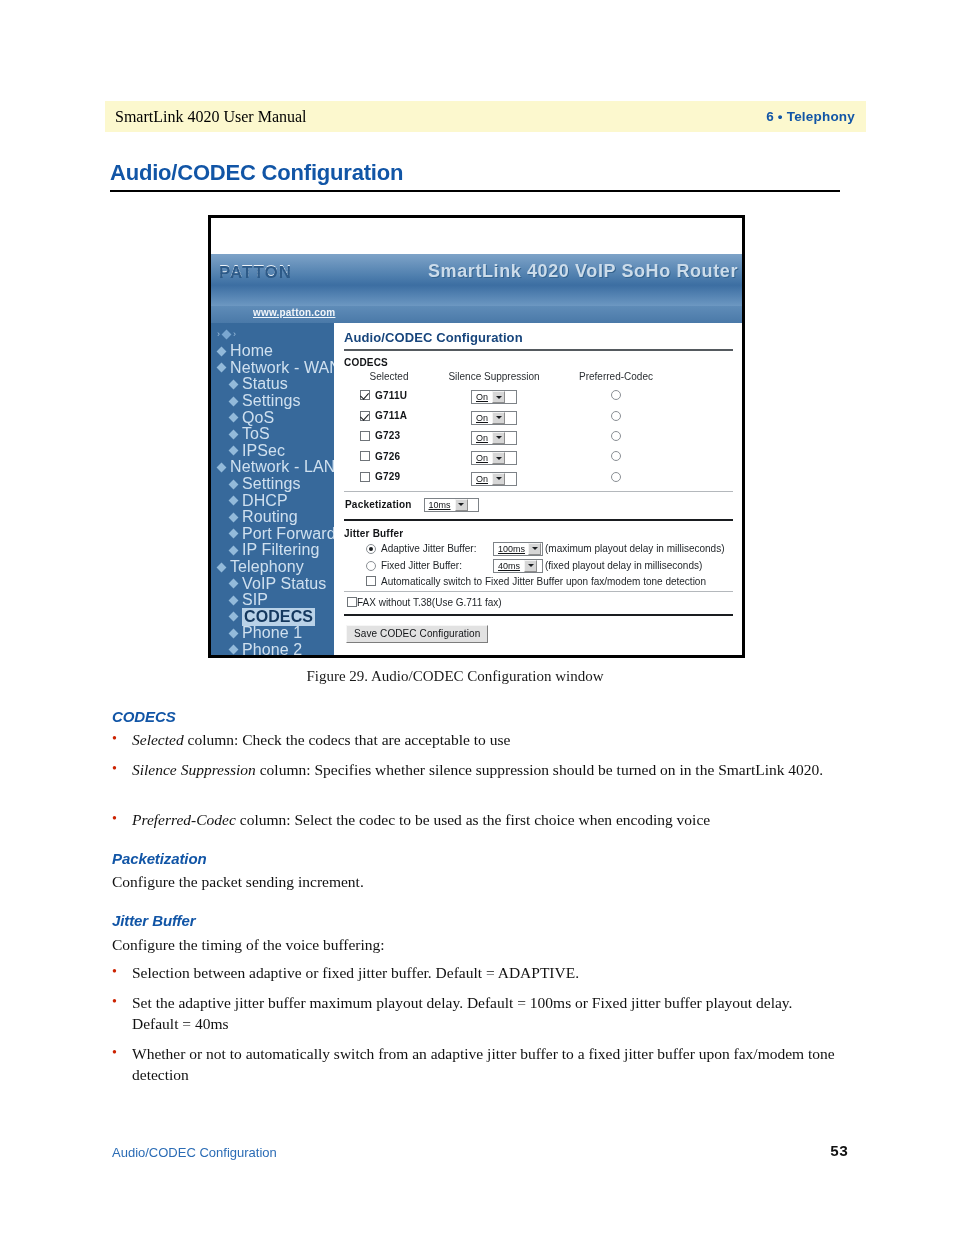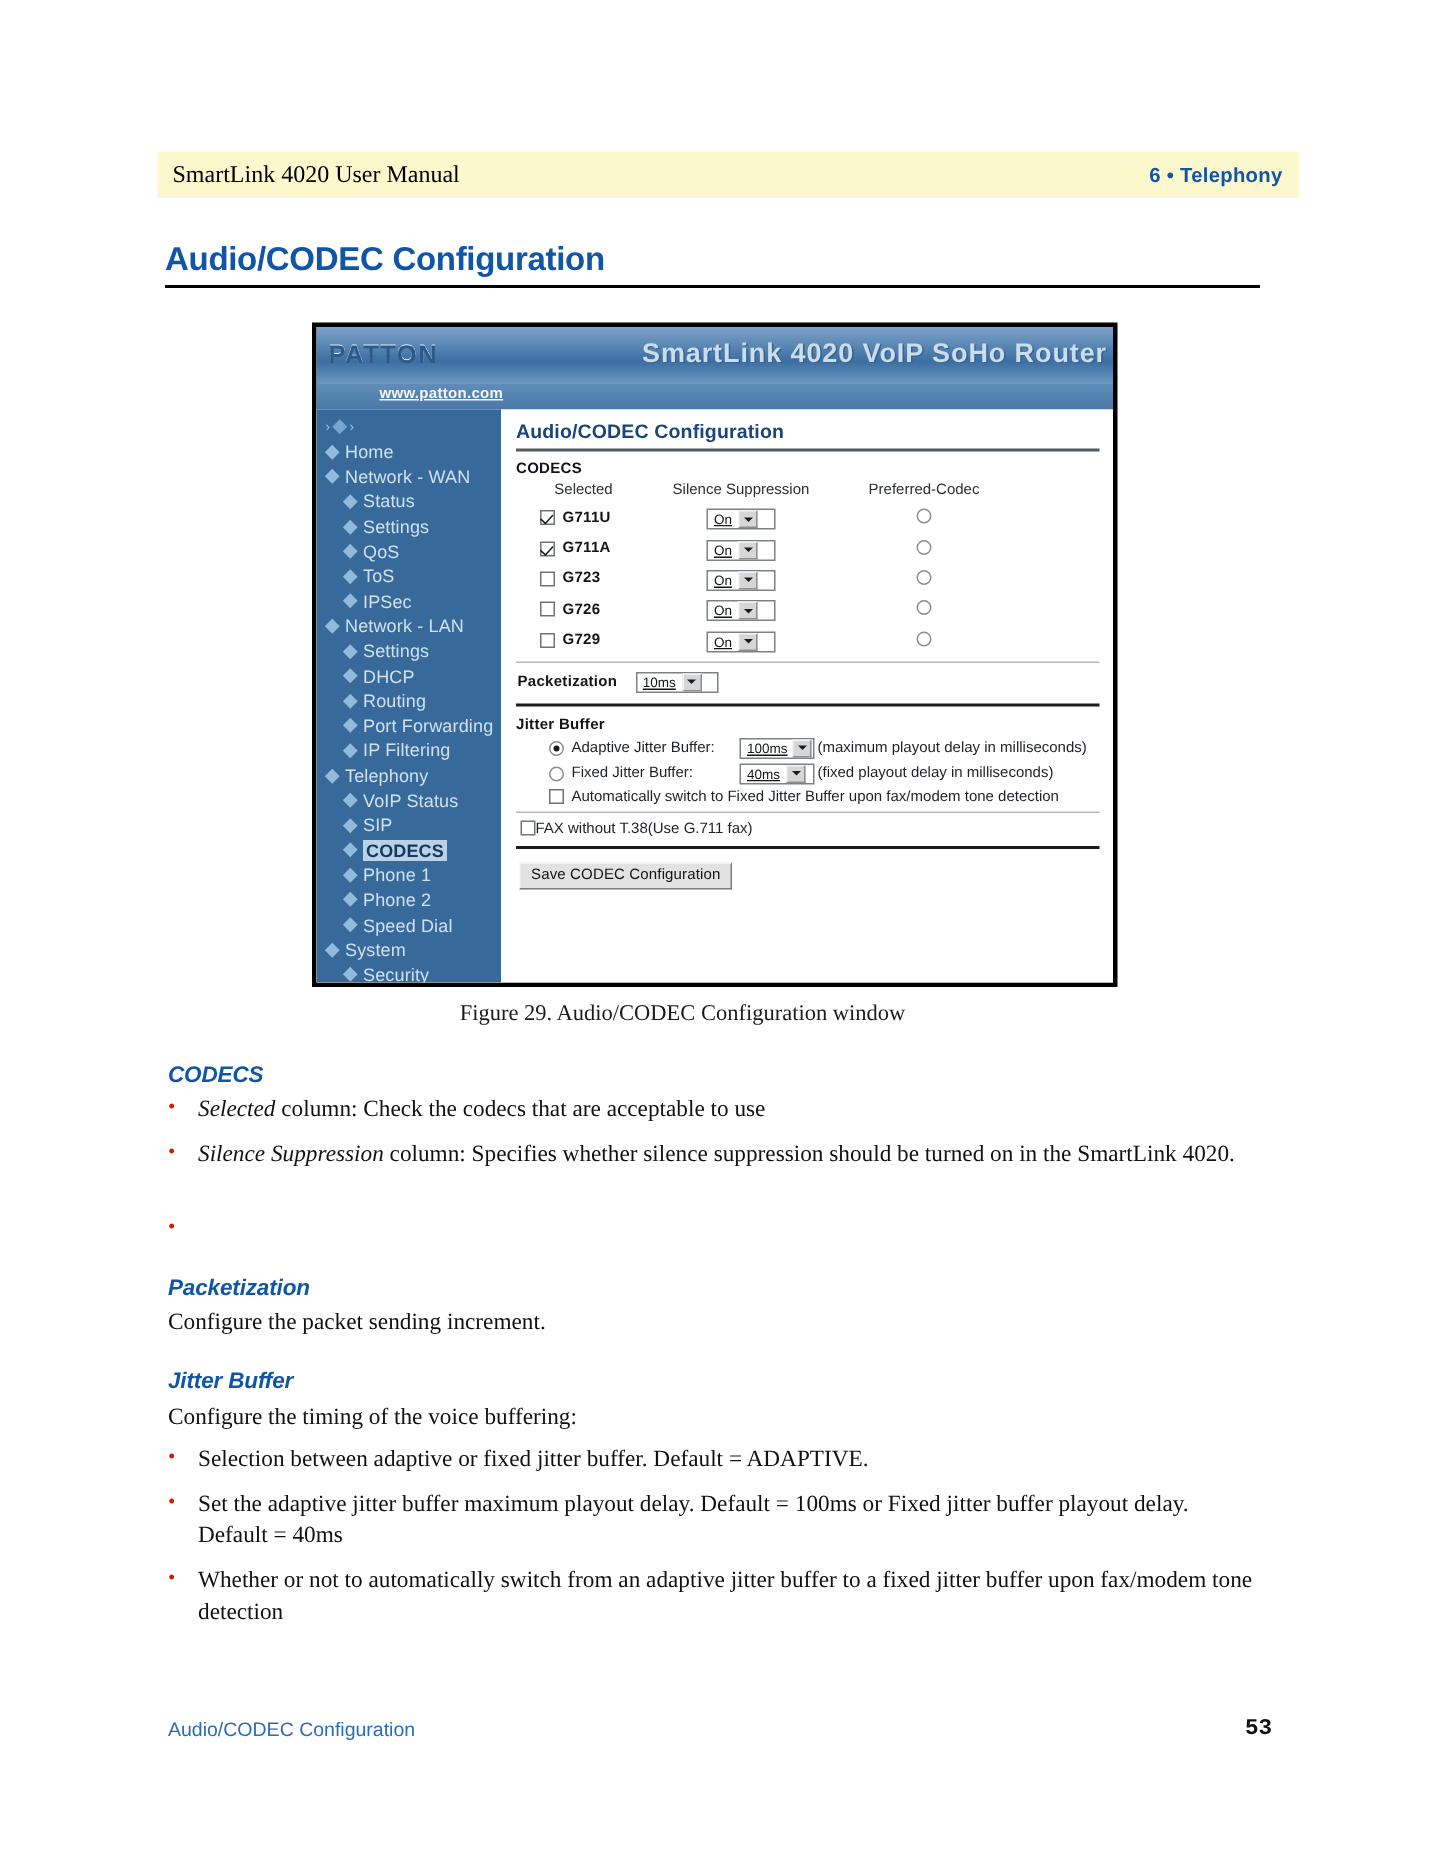--- a/index.html
+++ b/index.html
@@ -64,24 +64,25 @@
     top: 215px;
     width: 537px;
     height: 443px;
     border: 3px solid #000000;
     box-sizing: border-box;
     background: #ffffff;
     overflow: hidden;
     font-family: "Liberation Sans", sans-serif;
   }
   .shot-banner {
-    height: 38px;
+    height: 52px;
     background: linear-gradient(to bottom, #7ea3c8 0%, #4f7fae 42%, #3c6ea2 60%, #6d98c2 100%);
     position: relative;
     overflow: hidden;
+    margin-top: 36px;
   }
   .patton-logo {
     position: absolute;
     left: 8px;
     top: 8px;
     font-family: "Liberation Sans", sans-serif;
     font-size: 17px;
     font-weight: bold;
     letter-spacing: 1px;
     color: #e8eef5;
@@ -146,21 +147,21 @@
     display: inline-block;
     width: 7px;
     height: 7px;
     background: #79a6d0;
     transform: rotate(45deg);
   }
   .nav-item {
     display: flex;
     align-items: center;
     height: 16.6px;
-    font-size: 12px;
+    font-size: 16px;
     color: #cfe0ef;
     letter-spacing: 0.1px;
     white-space: nowrap;
     text-align: right;
   }
   .nav-item.lvl0 { padding-left: 7px; }
   .nav-item.lvl1 { padding-left: 19px; }
   .nav-bullet {
     width: 7px;
     height: 7px;
@@ -711,20 +712,21 @@
     <div class="bullet-row" style="left: 112px; top: 730px; width: 715px;">
       <span class="bullet-dot">•</span>
       <span class="bullet-txt"><span class="it">Selected</span><span> column: Check the codecs that are acceptable to use</span></span>
     </div>
     <div class="bullet-row" style="left: 112px; top: 760px; width: 715px;">
       <span class="bullet-dot">•</span>
       <span class="bullet-txt"><span class="it">Silence Suppression</span><span> column: Specifies whether silence suppression should be turned on in the SmartLink 4020.</span></span>
     </div>
     <div class="bullet-row" style="left: 112px; top: 810px; width: 715px;">
       <span class="bullet-dot">•</span>
+      <span class="bullet-txt"><span class="it">Preferred-Codec</span><span> column: Select the codec to be used as the first choice when encoding voice</span></span>
     </div>
   </div>
 
 <div class="sub-head" style="top:850px">Packetization</div>
 <div class="body-text" style="left:112px; top:872px; width:730px;">Configure the packet sending increment.</div>
 
 <div class="sub-head" style="top:912px">Jitter Buffer</div>
 <div class="body-text" style="left:112px; top:935px; width:730px;">Configure the timing of the voice buffering:</div>
 <div id="jitter-bullets">
     <div class="bullet-row" style="left: 112px; top: 963px; width: 728px;">

